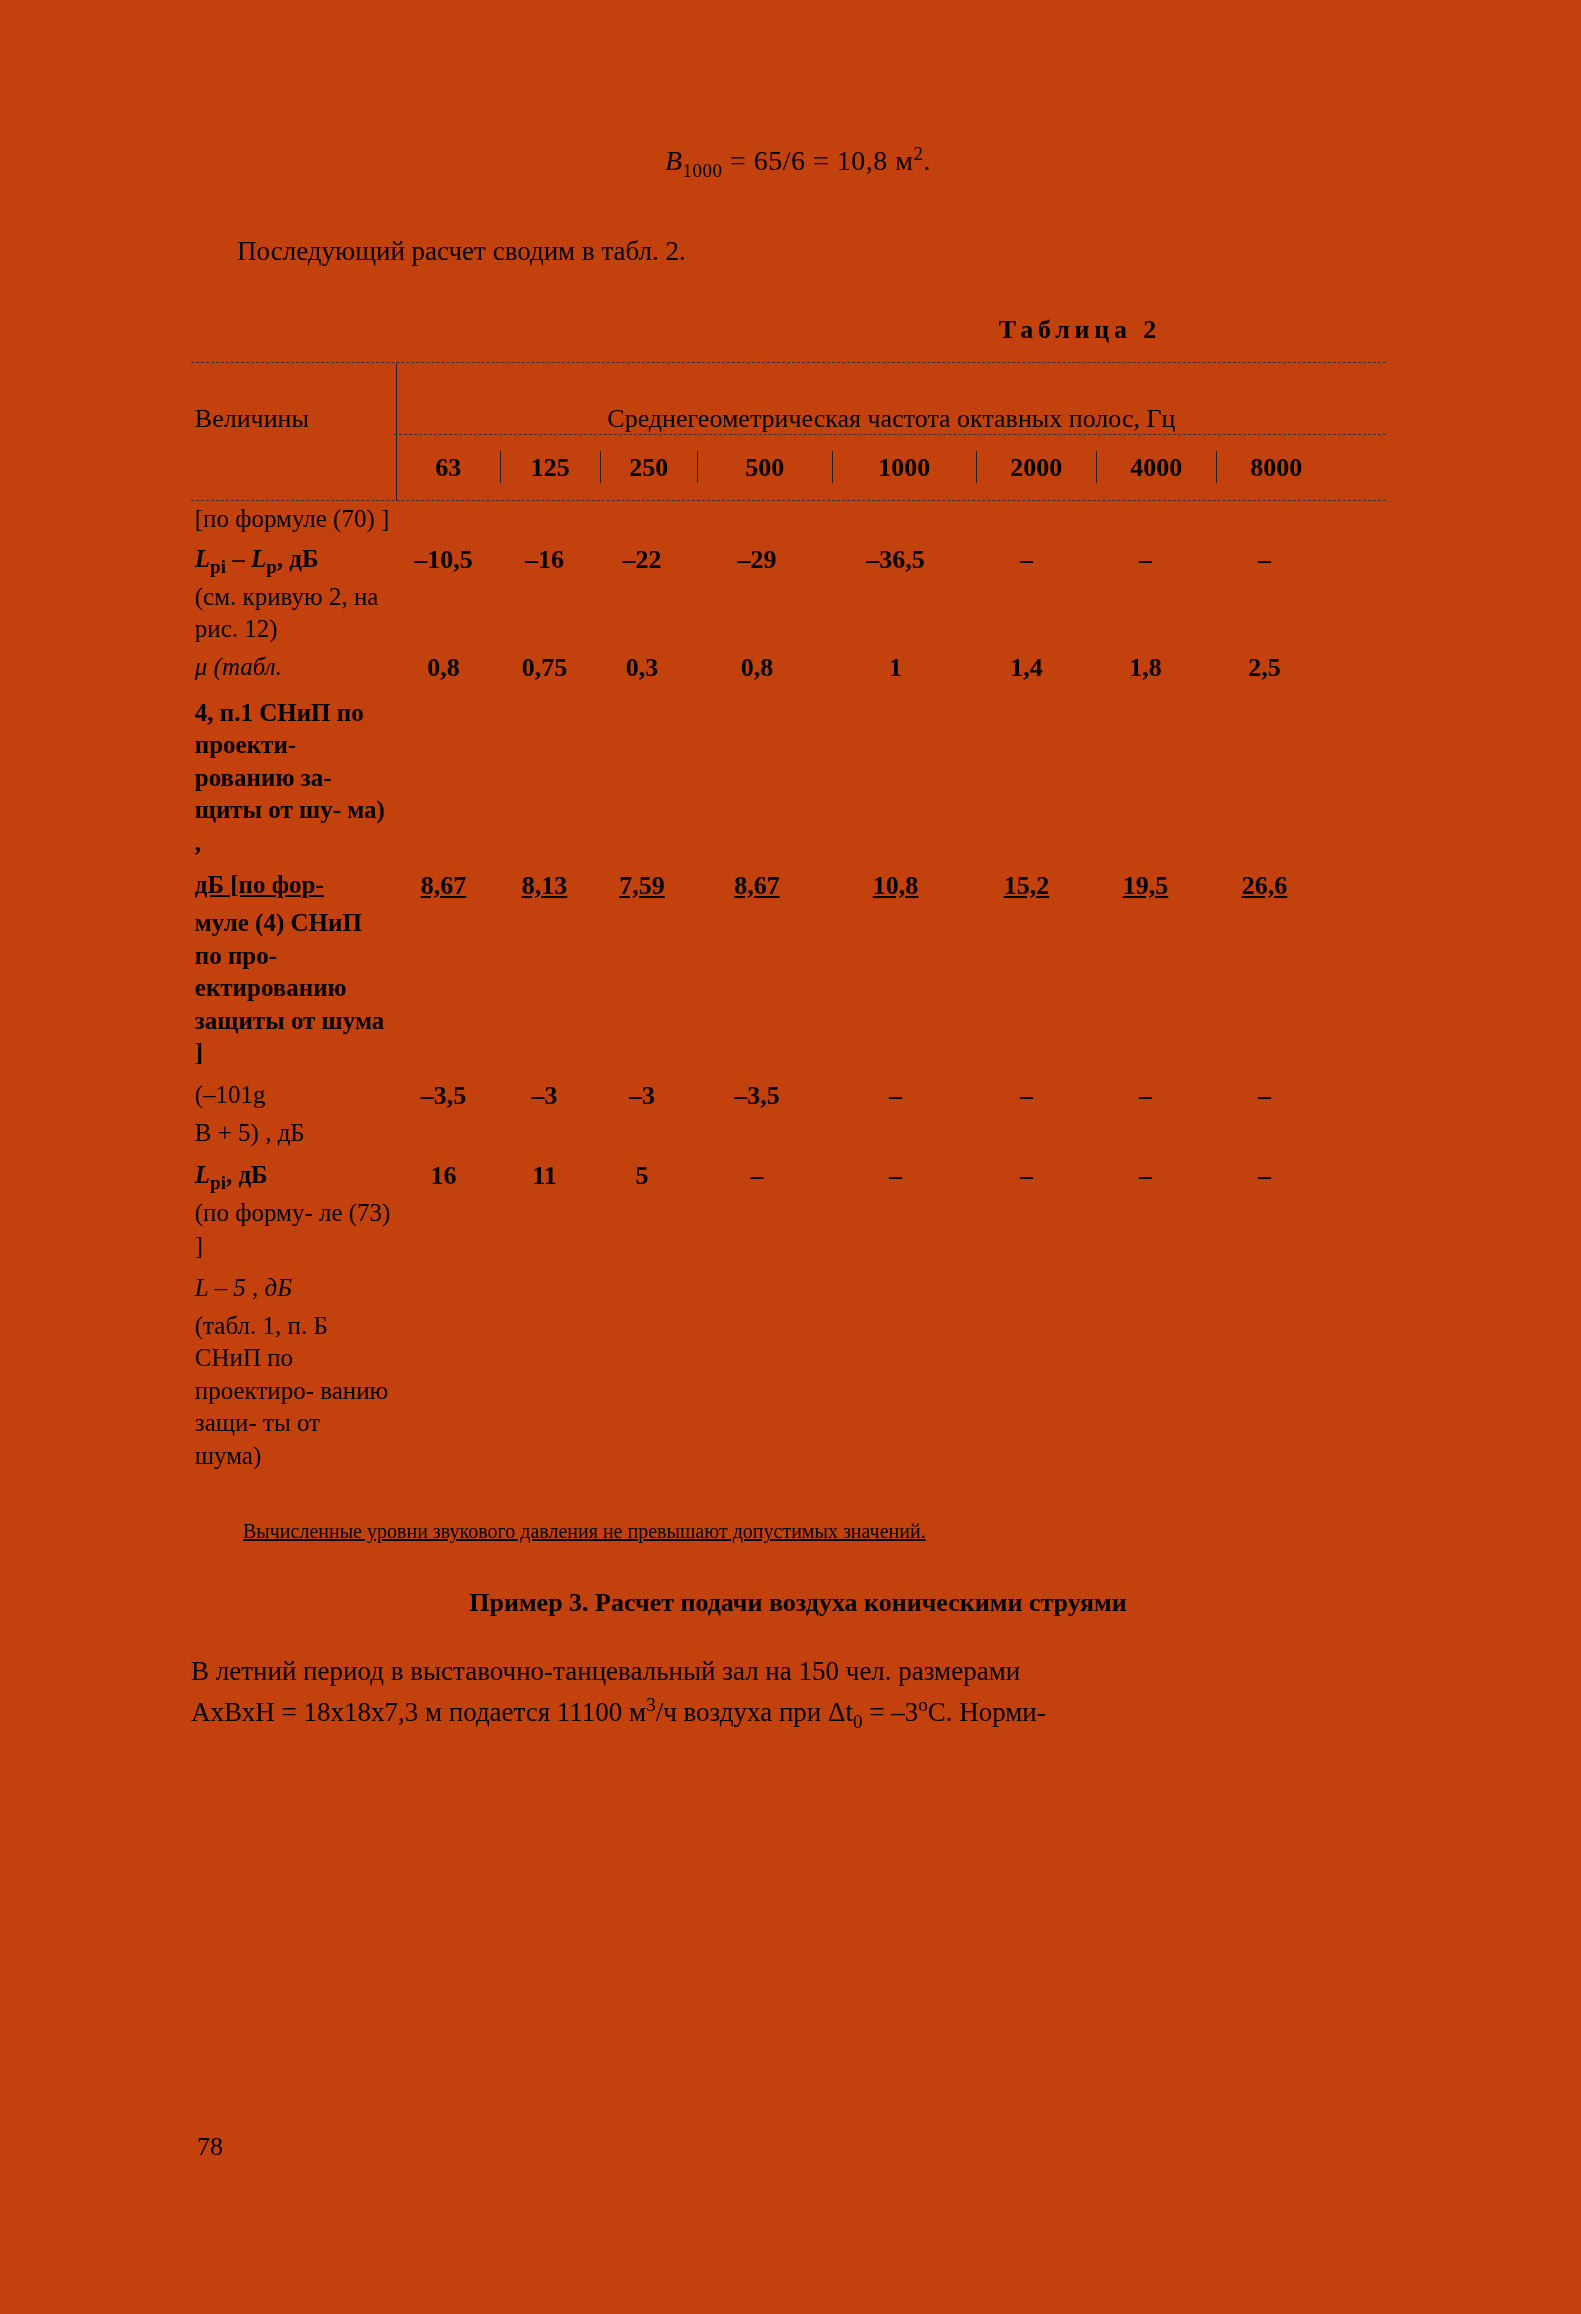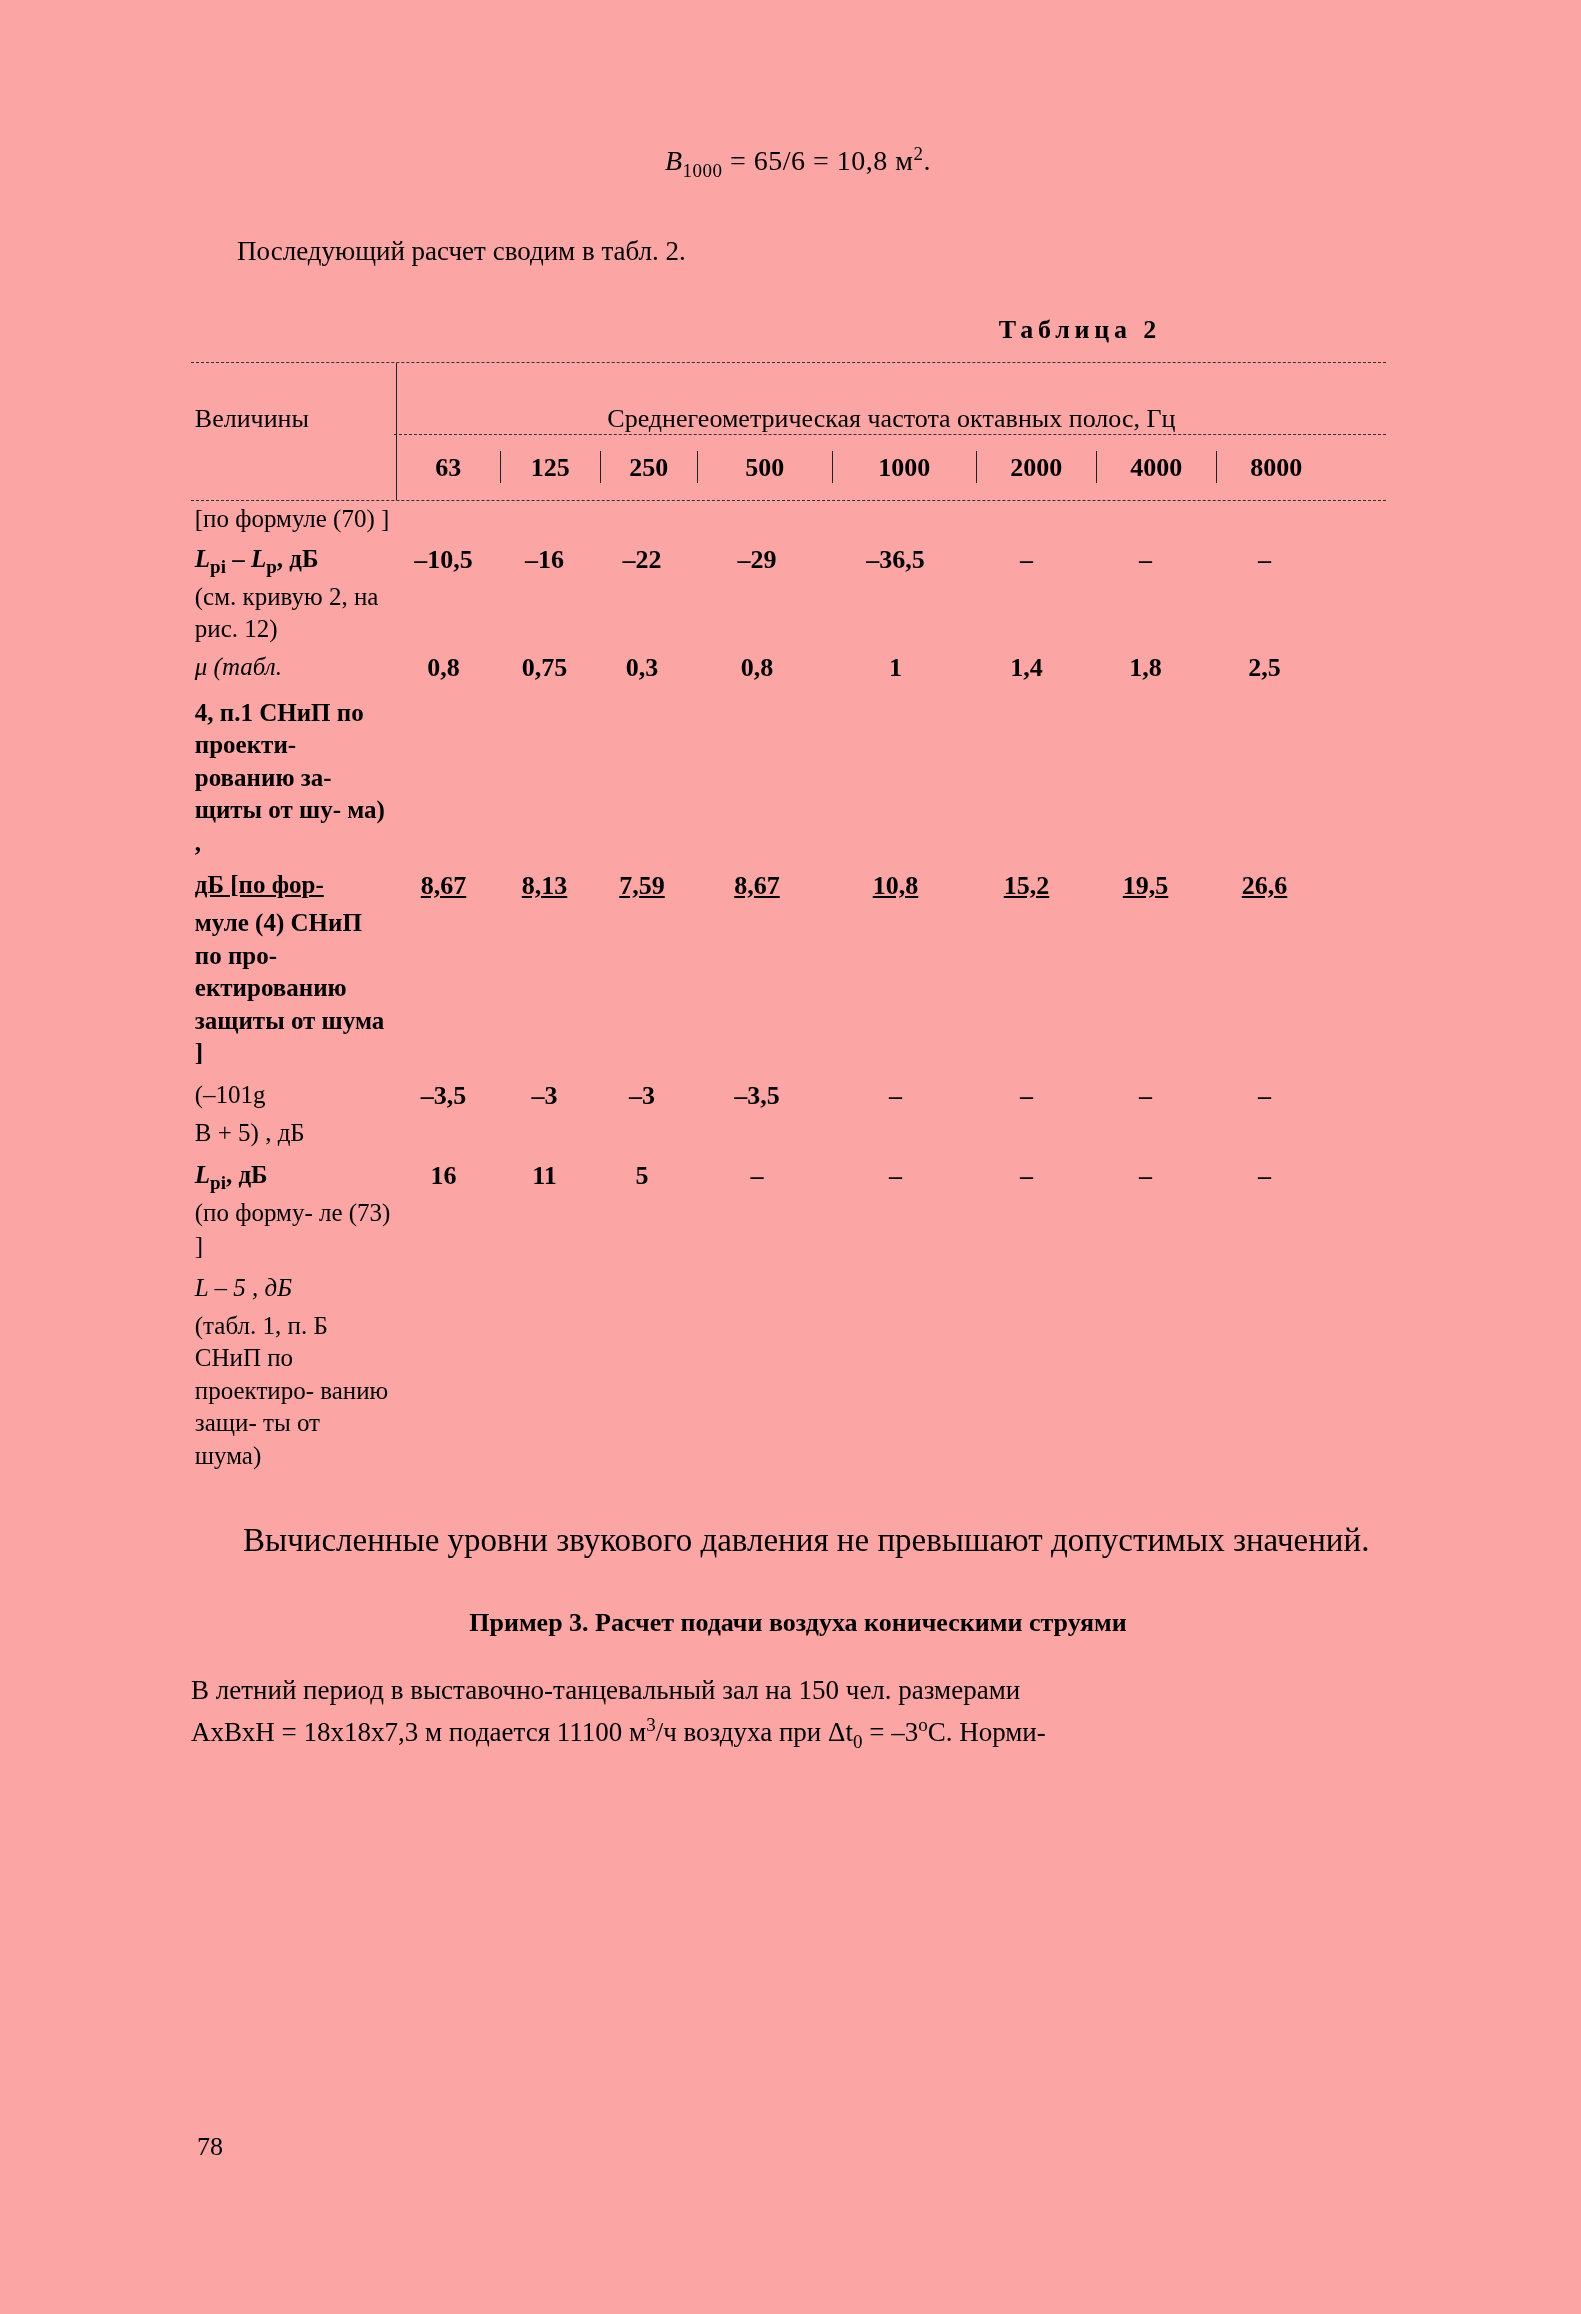--- a/index.html
+++ b/index.html
@@ -13,21 +13,21 @@
     position: relative;
     font-family: "Liberation Serif", serif;
     color: #000000;
     overflow: hidden;
   }
   .page {
     position: absolute;
     left: 0; top: 0;
     width: 1581px;
     height: 2314px;
-    background: #fca5a5;
+    background: #c2410c;
   }
   .content {
     position: absolute;
     left: 191px;
     top: 143px;
     width: 1214px;
   }
 
   
   .formula-top {
@@ -142,24 +142,25 @@
     display: inline-block;
     text-align: center;
     vertical-align: middle;
     font-size: 23px;
     line-height: 1.15;
   }
   .frac .num { border-bottom: 1.9px solid #000; padding: 0 3.8px; }
   .frac .den { padding: 0 3.8px; }
 
   .note-para {
-    font-size: 33px;
+    font-size: 20px;
     line-height: 1.5;
     margin-top: 44px;
     text-align: justify;
+    text-decoration: underline;
   }
   .note-para .ind { display: inline-block; width: 52px; }
 
   .subhead {
     text-align: center;
     font-size: 26px;
     font-weight: bold;
     margin-top: 42px;
   }
   .body-para {

